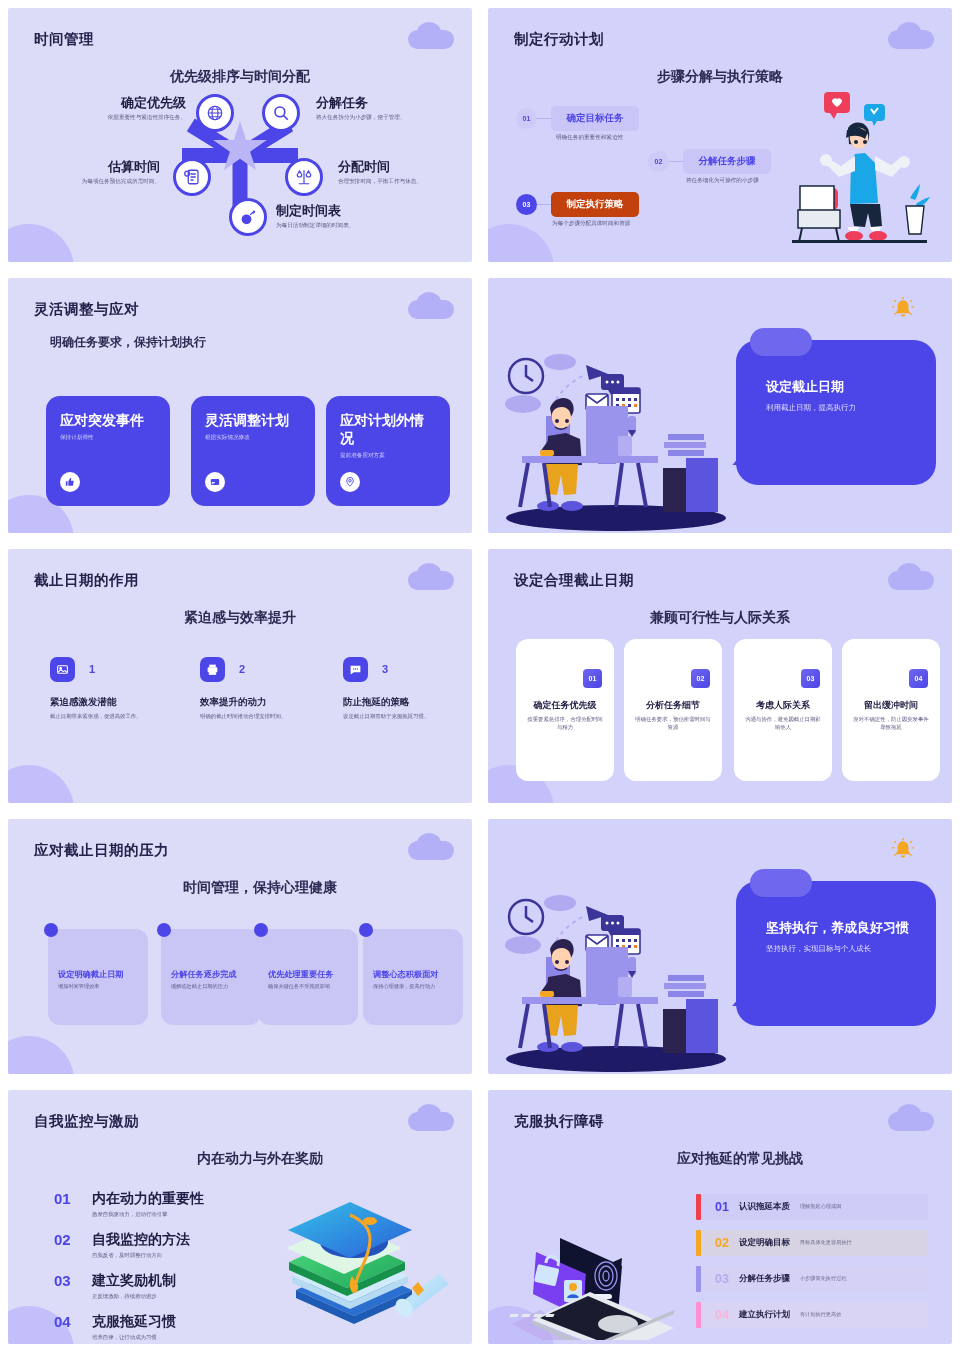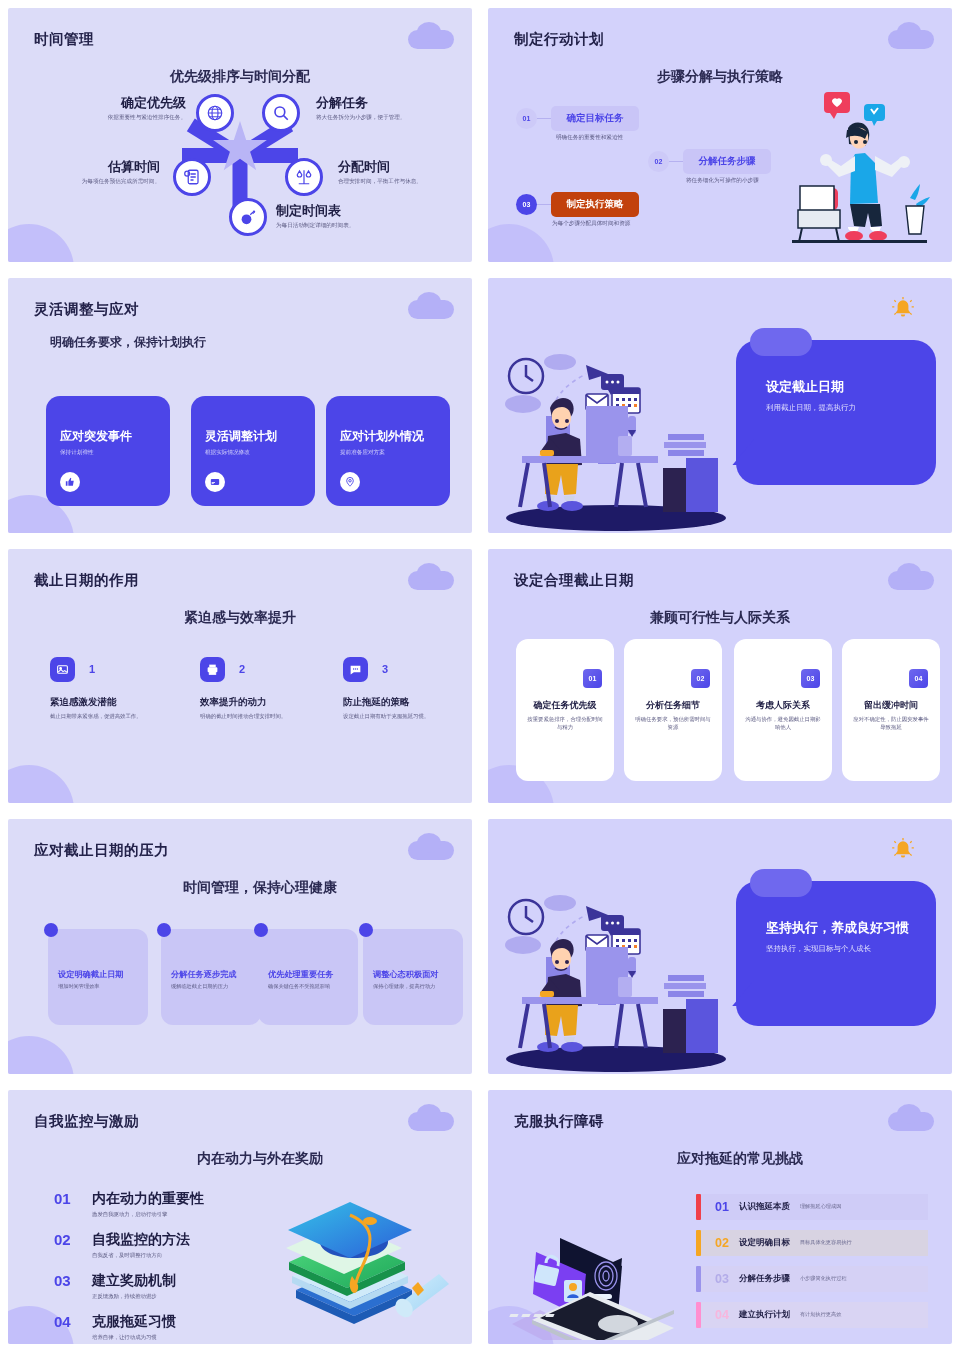--- a/index.html
+++ b/index.html
@@ -99,21 +99,21 @@
 
   
   .ill-girl { position: absolute; right: 16px; top: 78px; width: 150px; height: 160px; }
 
   
   .pcard {
     position: absolute; width: 124px; height: 110px;
     background: #4c45e8; border-radius: 14px;
     padding: 16px 14px;
   }
-  .pcard .t { font-size: 12px; font-weight: bold; color: #fff; margin-top: 16px; }
+  .pcard .t { font-size: 14px; font-weight: bold; color: #fff; }
   .pcard .d { font-size: 5.6px; color: #d6d4fb; margin-top: 4px; }
   .pcard .ic {
     position: absolute; left: 14px; bottom: 14px;
     width: 20px; height: 20px; border-radius: 50%;
     background: #fff; display: flex; align-items: center; justify-content: center;
     color: #4c45e8;
   }
   .pcard .ic svg { width: 10px; height: 10px; }
 
   

